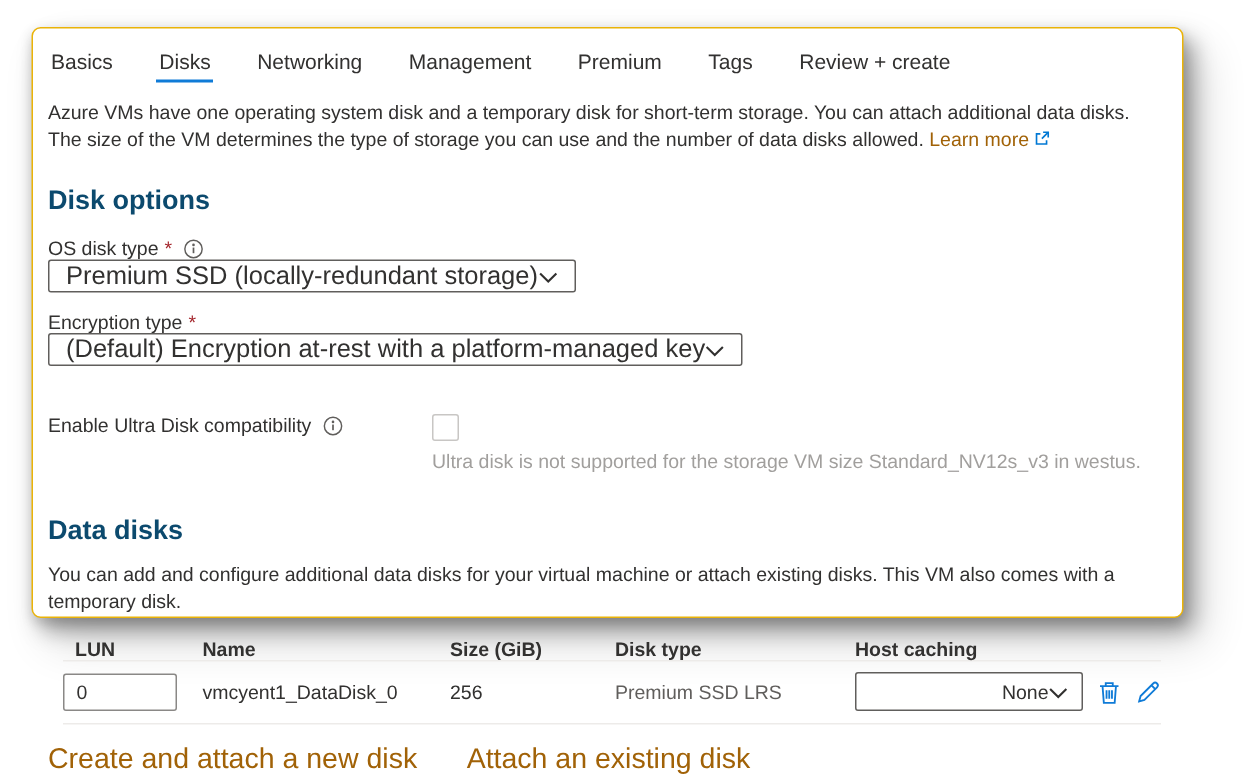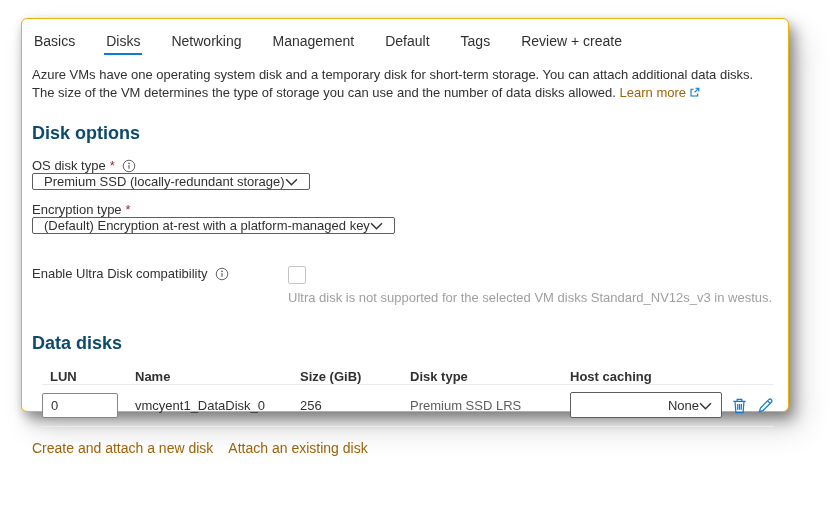--- a/index.html
+++ b/index.html
@@ -27,21 +27,21 @@
 
   
   .form-row { display:flex; align-items:flex-start; margin-top:14px;flex-direction:column; }
   .form-row.tight { margin-top:12px; }
   .form-label { width:256px; flex:none; font-size:13px; color:#323130; display:flex; align-items:center; }
   .required { color:#a4262c; margin:0 0 0 4px; }
   .info-icon { display:inline-flex; margin-left:7px; }
   .combobox {
     flex:1; height:27px; border:1px solid #605e5c; border-radius:2px; background:#fff;
     display:flex; align-items:center; justify-content:space-between;
-    padding:0 11px; font-size:13px; color:#323130; cursor:pointer;
+    padding:0 11px; font-size:17px; color:#323130; cursor:pointer;
   }
 
   
   .ultra-row { display:flex; align-items:flex-start; margin-top:32px; }
   .ultra-right { flex:1; }
   .checkbox { width:18px; height:18px; border:1px solid #c8c6c4; border-radius:2px; background:#fff; }
   .ultra-note { font-size:13px; color:#a19f9d; margin-top:5px; line-height:17px; }
 
   .dd-heading { margin-top:27px; }
   .dd-desc { font-size:13px; line-height:18px; color:#323130; margin-top:10px; }
@@ -51,34 +51,34 @@
   .dt-grid { display:grid; grid-template-columns:93px 165px 110px 160px 1fr; align-items:center; }
   .dt-header { font-size:13px; font-weight:700; color:#323130; padding-bottom:0; border-bottom:1px solid #edebe9; }
   .dt-header .cell-first { padding-left:8px; }
   .dt-row { padding:7px 0 8px; border-bottom:1px solid #edebe9; font-size:13px; color:#323130; }
   .dt-row .muted { color:#605e5c; }
   .lun-input { width:76px; height:25px; border:1px solid #8a8886; border-radius:2px; padding:0 8px; font-size:13px; color:#323130; font-family:"Liberation Sans", sans-serif; }
   .hc-cell { display:flex; align-items:center; gap:9px; }
   .hc-select { flex:none; width:152px; height:26px; border:1px solid #605e5c; border-radius:2px; display:flex; align-items:center; justify-content:flex-end; padding:0 9px; font-size:13px; cursor:pointer; background:#fff; }
   .icon-btn { display:inline-flex; cursor:pointer; }
 
-  .links-row { display:flex; gap:15px; margin-top:13px; font-size:14px; }
+  .links-row { display:flex; gap:33px; margin-top:13px; font-size:19px; }
 </style>
 </head>
 <body>
 
 <div class="card">
   <div class="content">
 
     <nav class="tabs">
       <div class="tab">Basics</div>
       <div class="tab active">Disks</div>
       <div class="tab">Networking</div>
       <div class="tab">Management</div>
-      <div class="tab">Default</div>
+      <div class="tab">Premium</div>
       <div class="tab">Tags</div>
       <div class="tab">Review + create</div>
     </nav>
 
     <p class="intro"><span>Azure VMs have one operating system disk and a temporary disk for short-term storage. You can attach additional data disks. The size of the VM determines the type of storage you can use and the number of data disks allowed.</span>
       <a class="link"><span>Learn more</span><span class="ext-icon"><svg viewBox="0 0 12 12" width="11" height="11">
               <path fill="none" stroke="#0078d4" stroke-width="1.2" d="M5 2.5H2.2v7.3h7.3V7"></path>
               <path fill="none" stroke="#0078d4" stroke-width="1.2" d="M7 1.3h3.7V5"></path>
               <path fill="none" stroke="#0078d4" stroke-width="1.2" d="M10.6 1.4L6.1 5.9"></path>
             </svg></span></a>
@@ -125,25 +125,26 @@
         <span class="info-icon">
             <svg viewBox="0 0 16 16" width="14" height="14">
               <circle cx="8" cy="8" r="6.6" fill="none" stroke="#605e5c" stroke-width="1.1"></circle>
               <circle cx="8" cy="4.9" r="1" fill="#605e5c"></circle>
               <rect x="7.35" y="6.9" width="1.3" height="4.3" fill="#605e5c"></rect>
             </svg>
           </span>
       </div>
       <div class="ultra-right">
         <div class="checkbox"></div>
-        <div class="ultra-note">Ultra disk is not supported for the selected VM disks Standard_NV12s_v3 in westus.</div>
+        <div class="ultra-note">Ultra disk is not supported for the storage VM size Standard_NV12s_v3 in westus.</div>
       </div>
     </div>
 
     <h3 class="section-heading dd-heading">Data disks</h3>
+    <p class="dd-desc">You can add and configure additional data disks for your virtual machine or attach existing disks. This VM also comes with a temporary disk.</p>
 
     <div class="disk-table">
       <div class="dt-grid dt-header">
         <div class="cell-first">LUN</div>
         <div>Name</div>
         <div>Size (GiB)</div>
         <div>Disk type</div>
         <div>Host caching</div>
       </div>
       <div class="dt-grid dt-row">

